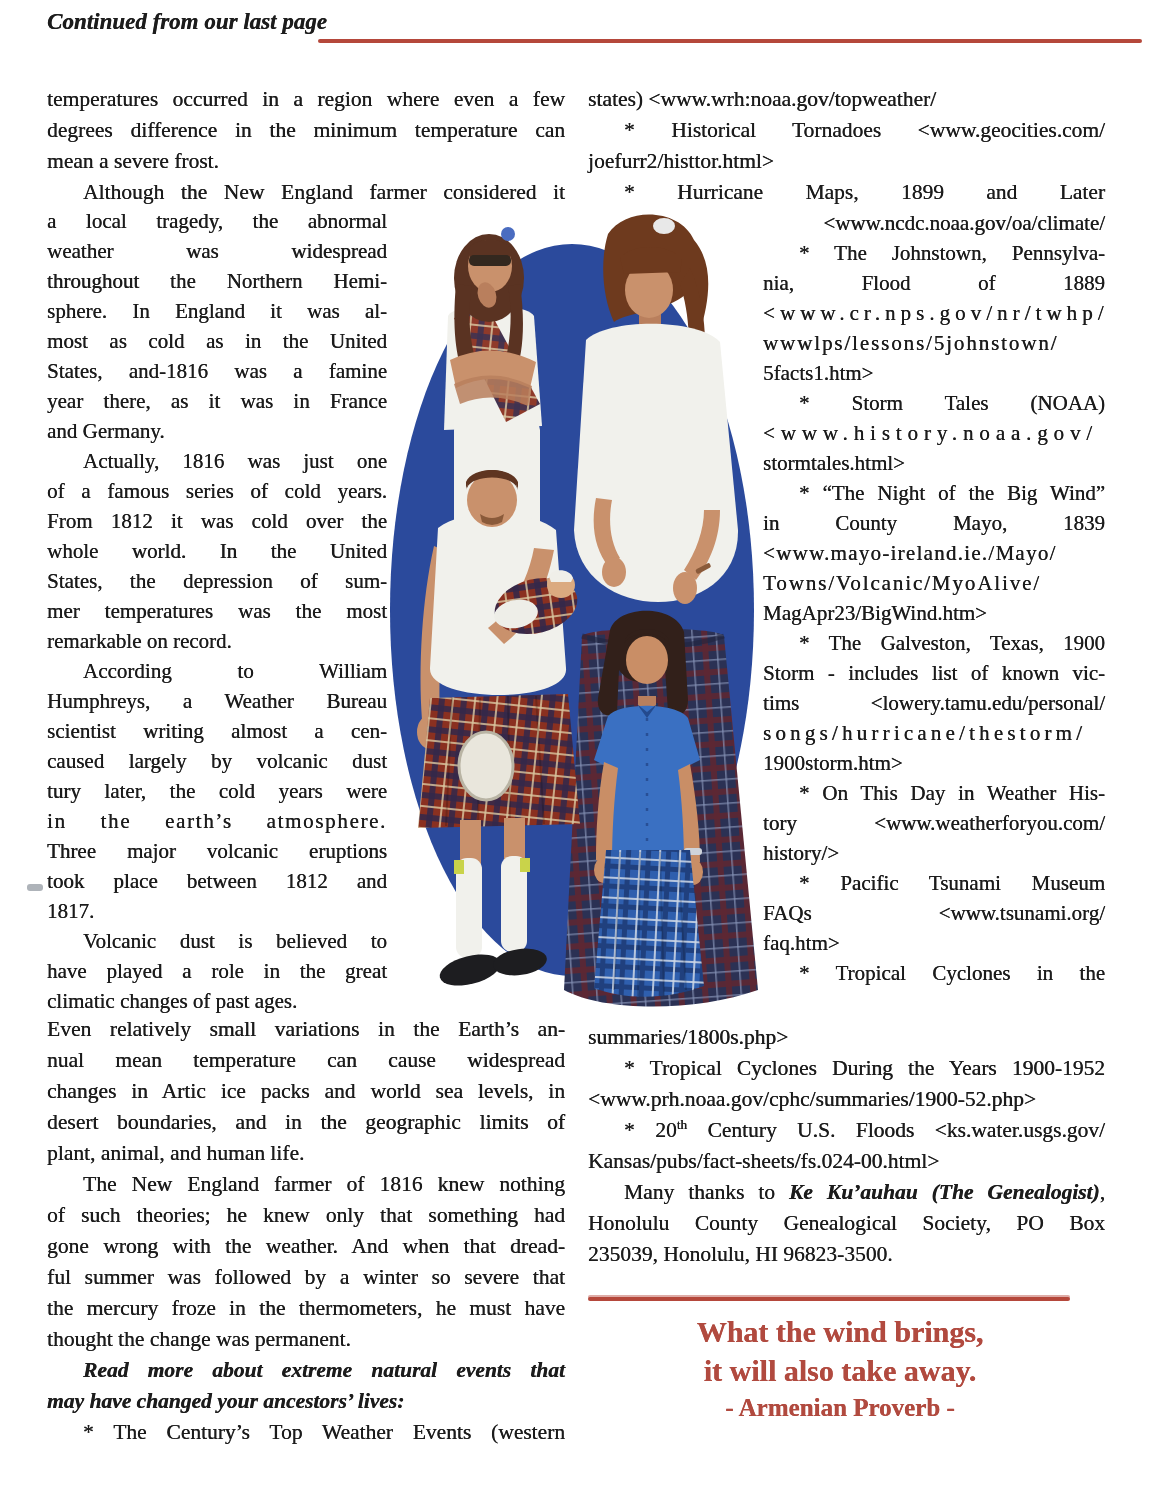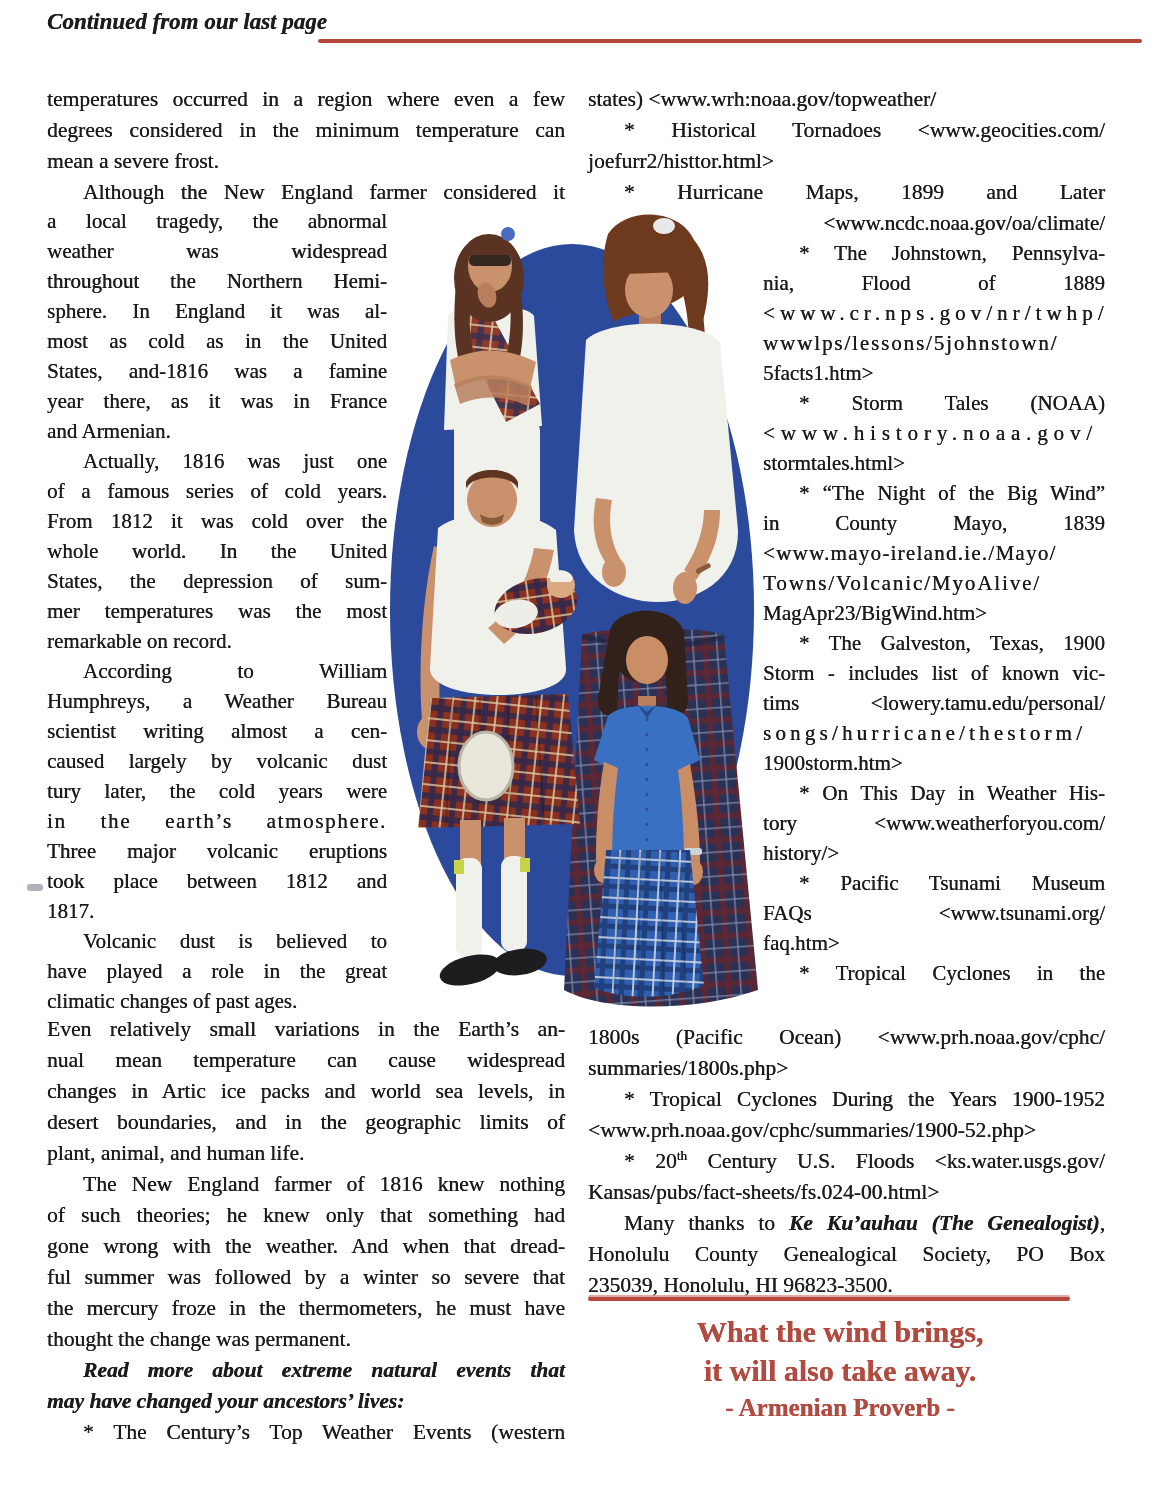--- a/index.html
+++ b/index.html
@@ -43,33 +43,33 @@
 <body>
 
 <div id="page">
 
   <div id="continued">Continued from our last page</div>
   <div id="rule-top" class="rule"></div>
 
   <div id="stage">
       <div class="tblock full" style="left: 47px; top: 84px; width: 518px;">
         <div class="line j"><span>temperatures occurred in a region where even a few</span></div>
-        <div class="line j"><span>degrees considered in the minimum temperature can</span></div>
+        <div class="line j"><span>degrees difference in the minimum temperature can</span></div>
         <div class="line l"><span>mean a severe frost.</span></div>
         <div class="line j" style="padding-left: 36px;"><span>Although the New England farmer considered it</span></div>
       </div>
       <div class="tblock narrow" style="left: 47px; top: 206px; width: 340px;">
         <div class="line j"><span>a local tragedy, the abnormal</span></div>
         <div class="line j"><span>weather was widespread</span></div>
         <div class="line j"><span>throughout the Northern Hemi-</span></div>
         <div class="line j"><span>sphere.  In England it was al-</span></div>
         <div class="line j"><span>most as cold as in the United</span></div>
         <div class="line j"><span>States, and-1816 was a famine</span></div>
         <div class="line j"><span>year there, as it was in France</span></div>
-        <div class="line l"><span>and Armenian.</span></div>
+        <div class="line l"><span>and Germany.</span></div>
         <div class="line j" style="padding-left: 36px;"><span>Actually, 1816 was just one</span></div>
         <div class="line j"><span>of a famous series of cold years.</span></div>
         <div class="line j"><span>From 1812 it was cold over the</span></div>
         <div class="line j"><span>whole world.  In the United</span></div>
         <div class="line j"><span>States, the depression of sum-</span></div>
         <div class="line j"><span>mer temperatures was the most</span></div>
         <div class="line l"><span>remarkable on record.</span></div>
         <div class="line j" style="padding-left: 36px;"><span>According to William</span></div>
         <div class="line j"><span>Humphreys, a Weather Bureau</span></div>
         <div class="line j"><span>scientist writing almost a cen-</span></div>
@@ -127,21 +127,20 @@
         <div class="line l"><span>1900storm.htm&gt;</span></div>
         <div class="line j" style="padding-left: 36px;"><span>* On This Day in Weather His-</span></div>
         <div class="line j"><span>tory &lt;www.weatherforyou.com/</span></div>
         <div class="line l"><span>history/&gt;</span></div>
         <div class="line j" style="padding-left: 36px;"><span>* Pacific Tsunami Museum</span></div>
         <div class="line j"><span>FAQs &lt;www.tsunami.org/</span></div>
         <div class="line l"><span>faq.htm&gt;</span></div>
         <div class="line j" style="padding-left: 36px;"><span>* Tropical Cyclones in the</span></div>
       </div>
       <div class="tblock full" style="left: 588px; top: 1022px; width: 517px;">
-        <div class="line j"><span>1800s (Pacific Ocean) &lt;www.prh.noaa.gov/cphc/</span></div>
         <div class="line l"><span>summaries/1800s.php&gt;</span></div>
         <div class="line j" style="padding-left: 36px;"><span>* Tropical Cyclones During the Years 1900-1952</span></div>
         <div class="line l"><span>&lt;www.prh.noaa.gov/cphc/summaries/1900-52.php&gt;</span></div>
         <div class="line j" style="padding-left: 36px;"><span>* 20</span><sup class="s">th</sup><span> Century U.S. Floods &lt;ks.water.usgs.gov/</span></div>
         <div class="line l"><span>Kansas/pubs/fact-sheets/fs.024-00.html&gt;</span></div>
         <div class="line j" style="padding-left: 36px;"><span>Many thanks to </span><span style="font-weight: bold; font-style: italic;">Ke Ku’auhau (The Genealogist)</span><span>,</span></div>
         <div class="line j"><span>Honolulu County Genealogical Society, PO Box</span></div>
         <div class="line l"><span>235039, Honolulu, HI 96823-3500.</span></div>
       </div>
     </div>

